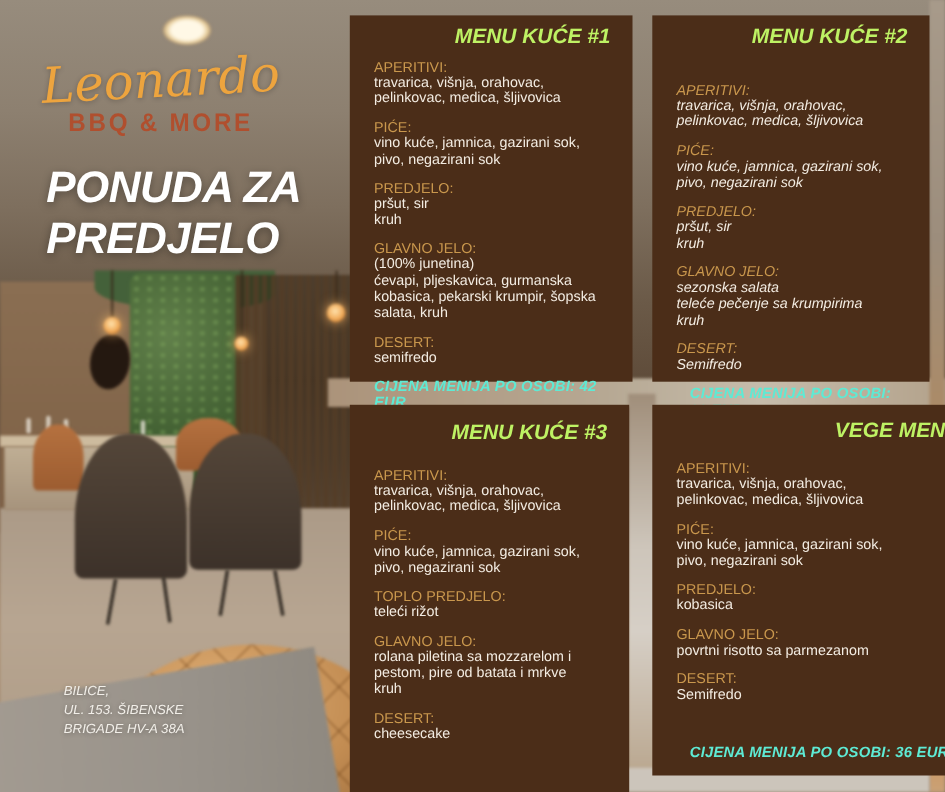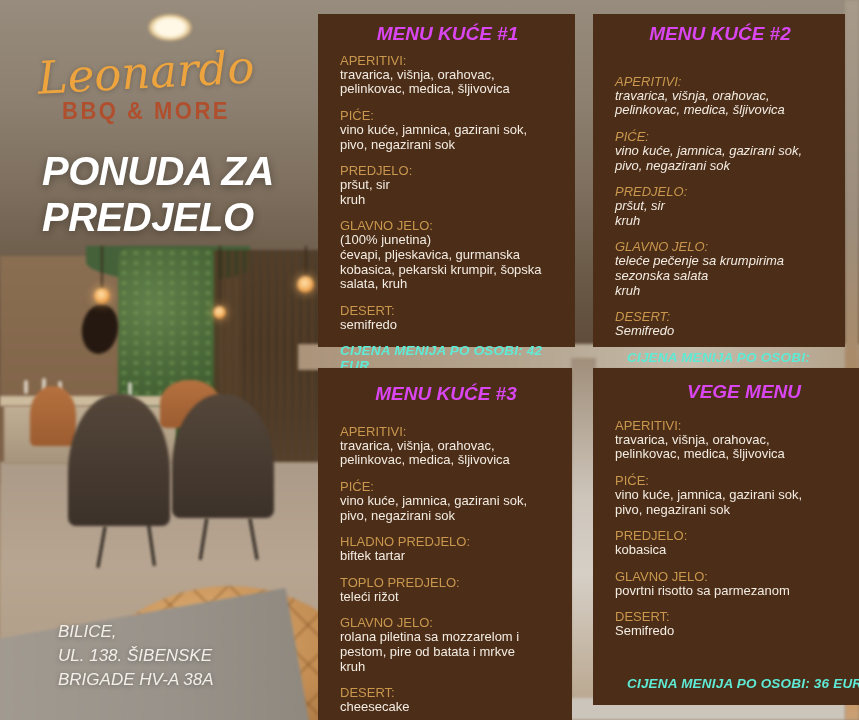--- a/index.html
+++ b/index.html
@@ -79,33 +79,33 @@
       font-family:"DejaVu Serif",serif;font-style:italic;font-size:45px;
       color:#eda43e;transform:rotate(-3deg);line-height:1;
       text-shadow:0 1px 5px rgba(0,0,0,.25);}
   .brand-tagline{position:static;display:block;margin-top:4px;
       font-size:22px;font-weight:700;letter-spacing:2.5px;color:#b04f2e;
       transform:scaleY(1.05);}
   .poster-title{left:42px;top:148px;width:280px;z-index:6;
       font-size:40px;font-weight:800;font-style:italic;line-height:1.16;
       color:#ffffff;letter-spacing:-.5px;text-shadow:0 2px 8px rgba(0,0,0,.35);}
   .poster-title div{position:static;}
-  .address{left:58px;top:620px;z-index:7;font-style:italic;font-size:17px;
+  .address{left:58px;top:620px;z-index:7;font-style:italic;font-size:12px;
       color:#f2efe9;line-height:1.4;text-shadow:0 1px 5px rgba(0,0,0,.3);}
   .address div{position:static;}
 
   
   .panel{background:#4b2d18;z-index:5;display:flex;flex-direction:column;
       padding:9px 16px 14px 22px;color:#f3ece2;font-size:13px;}
   .p1{left:318px;top:14px;width:257px;height:333px;}
   .p2{left:593px;top:14px;width:252px;height:333px;}
   .p3{left:318px;top:368px;width:254px;height:375px;}
   .p4{left:593px;top:368px;width:300px;height:337px;}
-  .panel-heading{position:static;text-align:center;padding-right:4px;
-      font-size:19px;font-weight:700;font-style:italic;color:#d946ef;
+  .panel-heading{position:static;text-align:right;padding-right:4px;
+      font-size:19px;font-weight:700;font-style:italic;color:#bef264;
       line-height:1.2;}
   .p1 .panel-heading{margin-bottom:7px;}
   .p2 .panel-heading{margin-bottom:28px;}
   .p3 .panel-heading{margin:6px 0 18px 0;}
   .p4 .panel-heading{margin:4px 0 14px 0;}
   .section{position:static;margin-bottom:11px;}
   .sec-label{position:static;color:#c9974d;line-height:15px;}
   .sec-line{position:static;line-height:14.6px;white-space:nowrap;}
   .italic-body .sec-label,.italic-body .sec-line{font-style:italic;}
   .price{position:static;margin-top:auto;font-weight:700;font-style:italic;
@@ -155,21 +155,21 @@
   <div class="brand">
     <span class="brand-name">Leonardo</span>
     <span class="brand-tagline">BBQ &amp; MORE</span>
   </div>
   <div class="poster-title">
     <div>PONUDA ZA</div>
     <div>PREDJELO</div>
   </div>
   <div class="address">
     <div>BILICE,</div>
-    <div>UL. 138. ŠIBENSKE</div>
+    <div>UL. 153. ŠIBENSKE</div>
     <div>BRIGADE HV-A 38A</div>
   </div>
 
   <div class="panel p1">
     <div class="panel-heading">MENU KUĆE #1</div>
     <div class="section">
       <div class="sec-label">APERITIVI:</div>
       <div class="sec-line">travarica, višnja, orahovac,</div>
       <div class="sec-line">pelinkovac, medica, šljivovica</div>
     </div>
@@ -209,22 +209,22 @@
       <div class="sec-line">vino kuće, jamnica, gazirani sok,</div>
       <div class="sec-line">pivo, negazirani sok</div>
     </div>
     <div class="section">
       <div class="sec-label">PREDJELO:</div>
       <div class="sec-line">pršut, sir</div>
       <div class="sec-line">kruh</div>
     </div>
     <div class="section">
       <div class="sec-label">GLAVNO JELO:</div>
+      <div class="sec-line">sezonska salata</div>
       <div class="sec-line">teleće pečenje sa krumpirima</div>
-      <div class="sec-line">sezonska salata</div>
       <div class="sec-line">kruh</div>
     </div>
     <div class="section">
       <div class="sec-label">DESERT:</div>
       <div class="sec-line">Semifredo</div>
     </div>
     <div class="price">CIJENA MENIJA PO OSOBI: 39 EUR</div>
   </div>
 
   <div class="panel p3">
@@ -233,24 +233,20 @@
       <div class="sec-label">APERITIVI:</div>
       <div class="sec-line">travarica, višnja, orahovac,</div>
       <div class="sec-line">pelinkovac, medica, šljivovica</div>
     </div>
     <div class="section">
       <div class="sec-label">PIĆE:</div>
       <div class="sec-line">vino kuće, jamnica, gazirani sok,</div>
       <div class="sec-line">pivo, negazirani sok</div>
     </div>
     <div class="section">
-      <div class="sec-label">HLADNO PREDJELO:</div>
-      <div class="sec-line">biftek tartar</div>
-    </div>
-    <div class="section">
       <div class="sec-label">TOPLO PREDJELO:</div>
       <div class="sec-line">teleći rižot</div>
     </div>
     <div class="section">
       <div class="sec-label">GLAVNO JELO:</div>
       <div class="sec-line">rolana piletina sa mozzarelom i</div>
       <div class="sec-line">pestom, pire od batata i mrkve</div>
       <div class="sec-line">kruh</div>
     </div>
     <div class="section">

